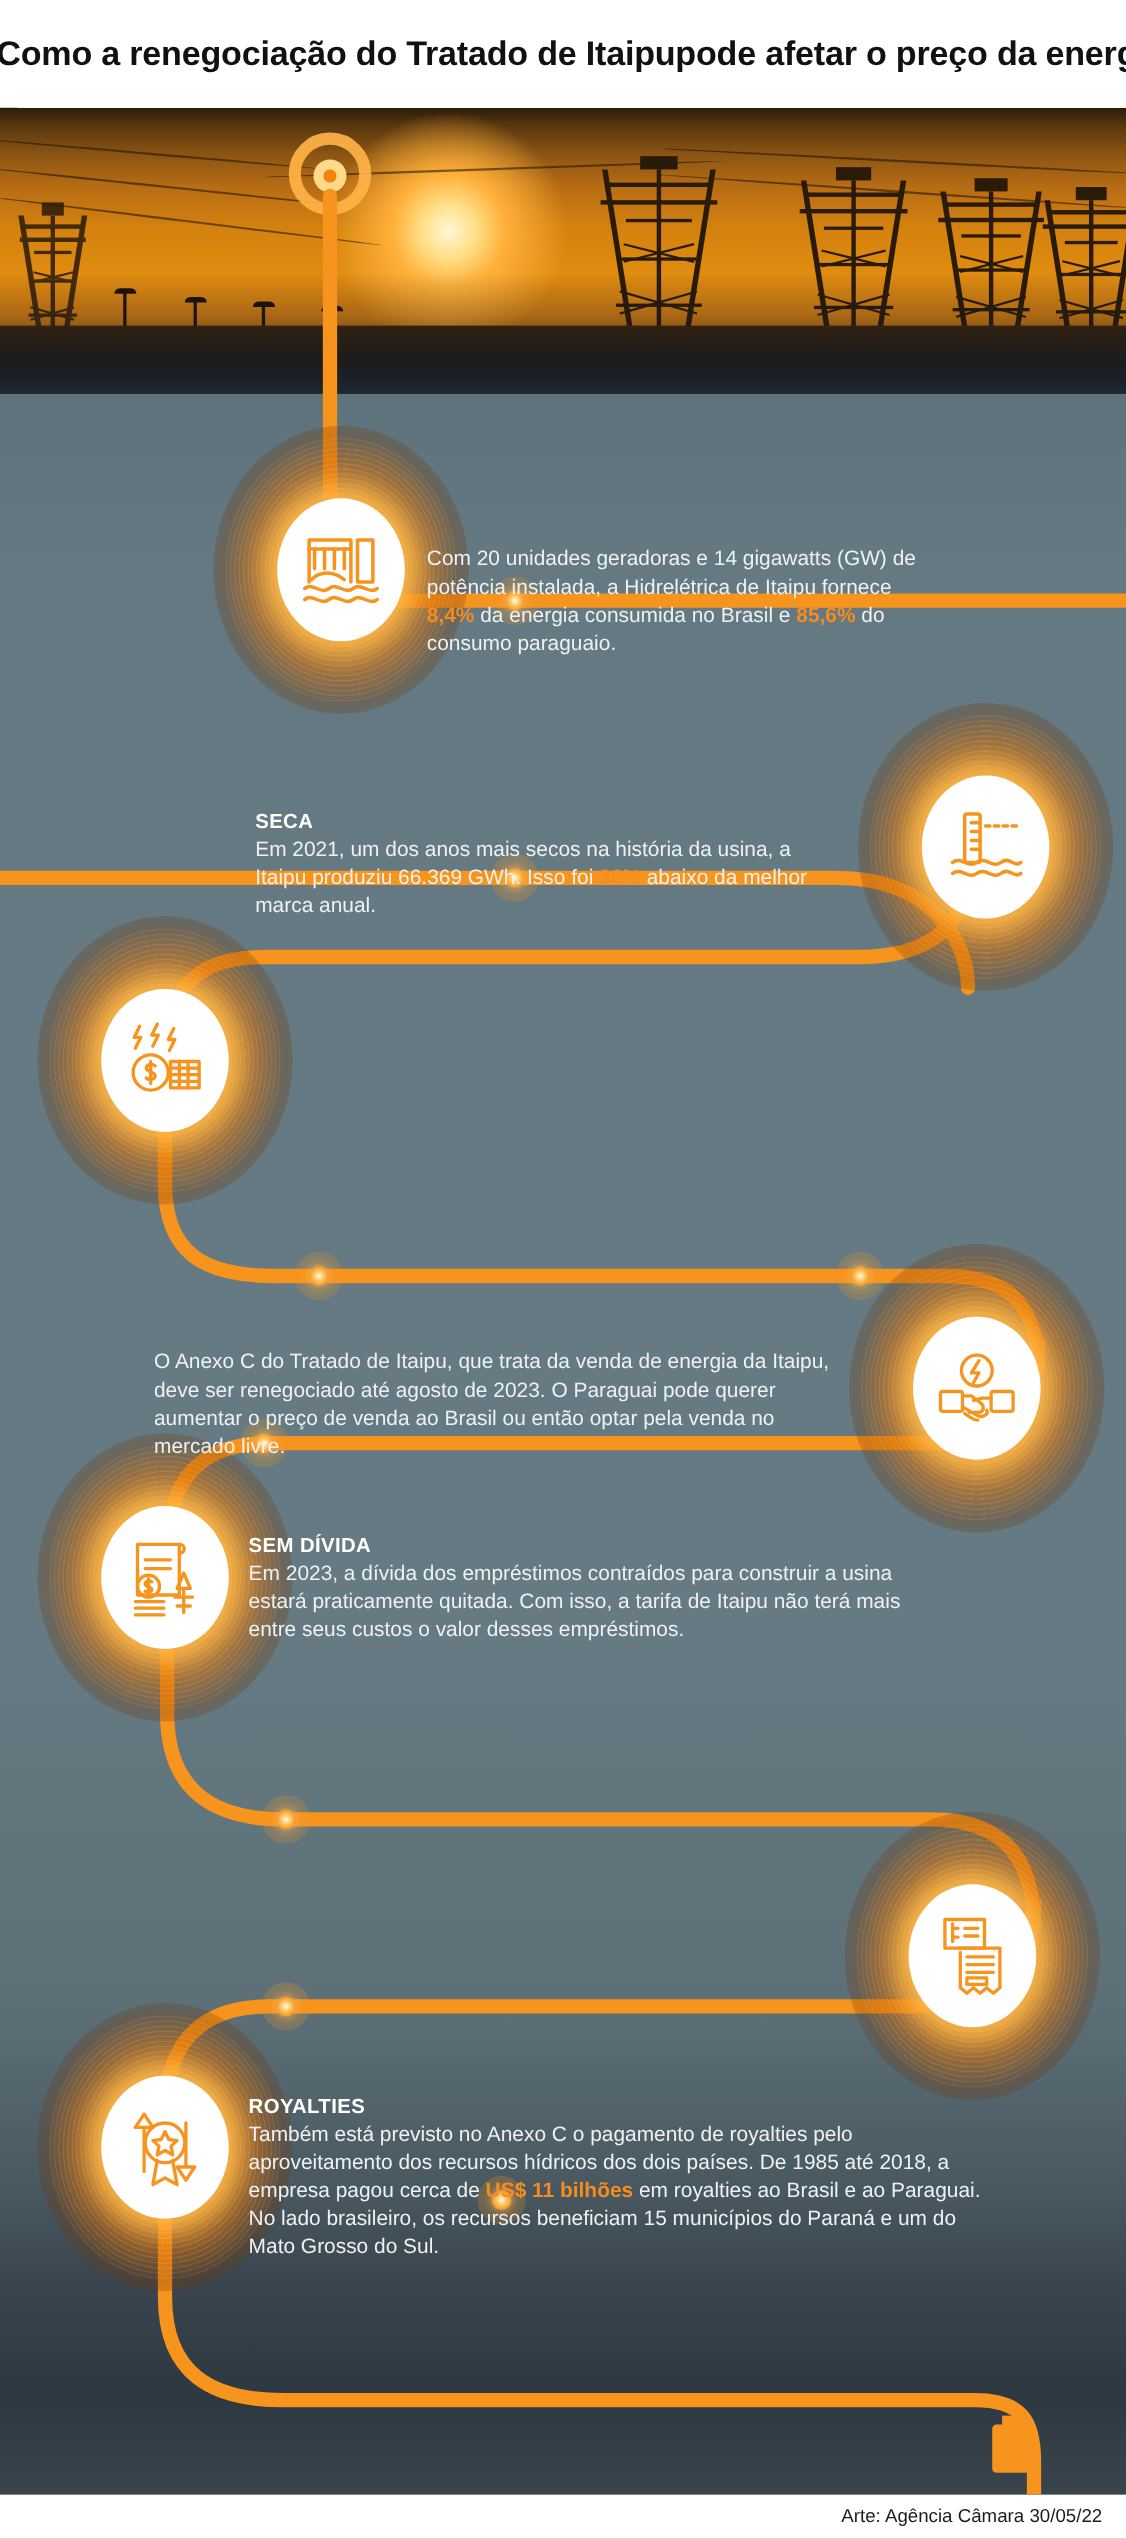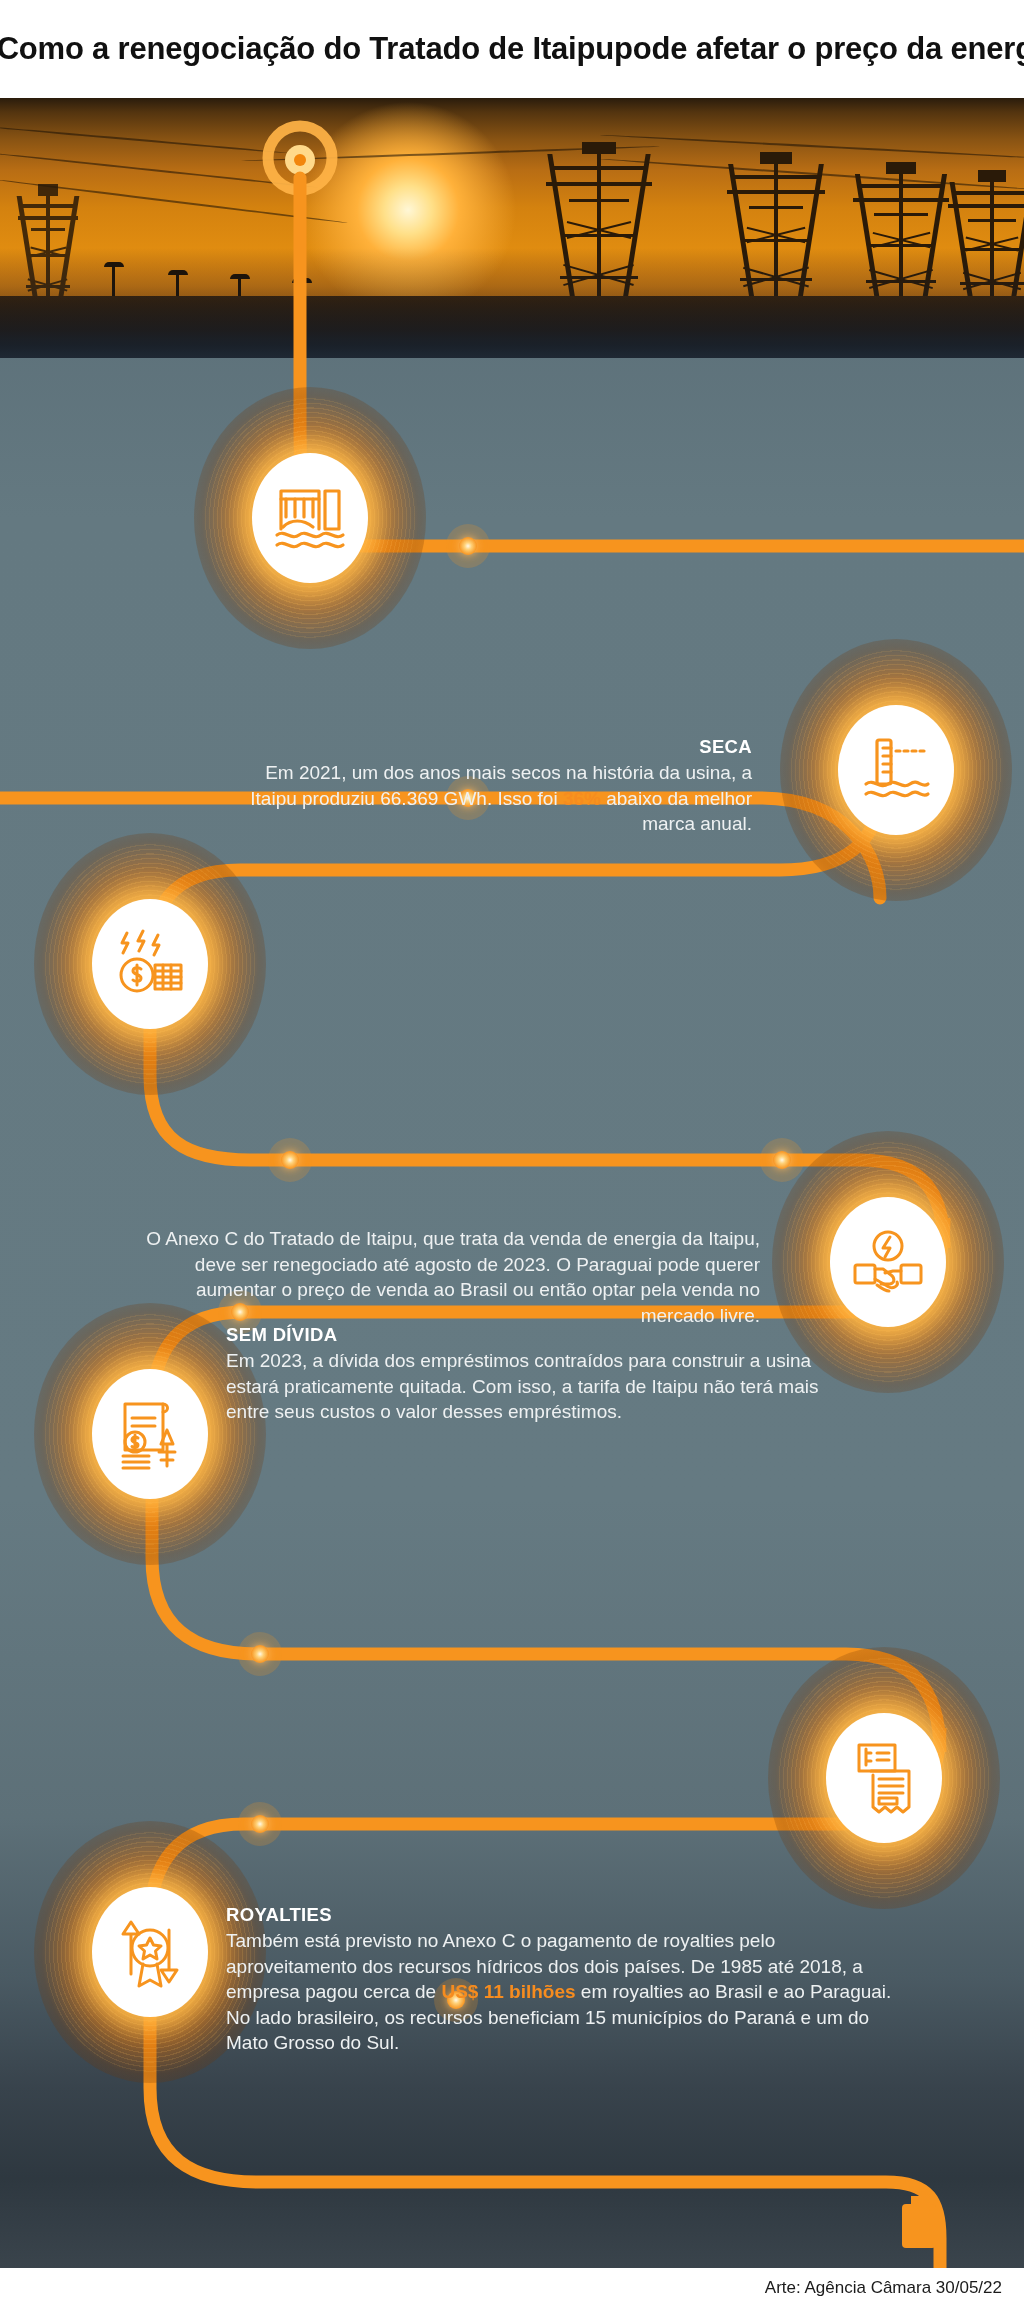--- a/index.html
+++ b/index.html
@@ -150,21 +150,21 @@
   .block .kicker {
     color:#ffffff; font-weight:700; font-size:18.5px;
     letter-spacing:.35px; line-height:22px; margin-bottom:2px;
   }
   .block p {
     color:#eef1f2; font-size:19px; line-height:25.5px;
     font-weight:400;
   }
   .block .hl { color:#f68c1f; font-weight:600; }
   .left  { text-align:left; }
-  .right { text-align:right; }
+  .right { text-align:left; }
 
   
   .footer {
     position:absolute; left:0; bottom:0; width:1024px; height:40px;
     background:#ffffff; z-index:40;
     display:flex; align-items:center; justify-content:flex-end;padding-left:48px;
   }
   .footer span {
     color:#1b1b1b; font-size:17px; padding-right:22px;
   }
@@ -389,20 +389,21 @@
             <path d="M8,16 V46"></path>
             <path d="M46,16 V46"></path>
             <path d="M10,44 C18,36 30,36 40,44"></path>
             <path d="M4,52 C12,46 18,58 26,52 C34,46 40,58 48,52 C56,46 62,58 70,52"></path>
             <path d="M4,62 C12,56 18,68 26,62 C34,56 40,68 48,62 C56,56 62,68 70,62"></path>
           </g>
         </svg>
       </div>
     </div>
     <div class="block left" style="left:388px; top:398px; width:460px;">
+      <p><span>Com 20 unidades geradoras e 14 gigawatts (GW) de potência instalada, a Hidrelétrica de Itaipu fornece </span><span class="hl">8,4%</span><span> da energia consumida no Brasil e </span><span class="hl">85,6%</span><span> do consumo paraguaio.</span></p>
     </div>
 
     <div class="node" style="left:832px; top:608px;">
       <div class="glow"></div>
         <div class="rings"></div>
       <div class="disc">
         <svg width="72" height="72" viewBox="0 0 72 72">
           <g fill="none" stroke="#f7941e" stroke-width="3.2" stroke-linecap="round" stroke-linejoin="round">
             <rect x="17" y="6" width="14" height="44" rx="2"></rect>
             <path d="M31,14 H23 M31,22 H23 M31,30 H23 M31,38 H23"></path>
@@ -468,21 +469,21 @@
             <path d="M48,6 C54,6 54,14 48,14"></path>
             <path d="M17,20 H40 M17,28 H40"></path>
             <circle cx="20" cy="44" r="10"></circle>
             <path d="M20,37 V51 M23,40 C21,38.5 17,39 17,42 C17,45 23,44.5 23,47 C23,49.5 19,50 17,48.5"></path>
             <path d="M8,58 H34 M8,64 H34 M8,70 H34"></path>
             <path d="M52,32 L46,46 H58 L52,32 Z M52,46 V68 M44,54 H60 M46,62 H58"></path>
           </g>
         </svg>
       </div>
     </div>
-    <div class="block left" style="left:226px; top:1226px; width:620px;">
+    <div class="block left" style="left:226px; top:1296px; width:620px;">
       <div class="kicker">SEM DÍVIDA</div>
       <p><span>Em 2023, a dívida dos empréstimos contraídos para construir a usina estará praticamente quitada. Com isso, a tarifa de Itaipu não terá mais entre seus custos o valor desses empréstimos.</span></p>
     </div>
 
     <div class="node" style="left:820px; top:1616px;">
       <div class="glow"></div>
         <div class="rings"></div>
       <div class="disc">
         <svg width="66" height="74" viewBox="0 0 66 74">
           <g fill="none" stroke="#f7941e" stroke-width="3" stroke-linecap="round" stroke-linejoin="round">

